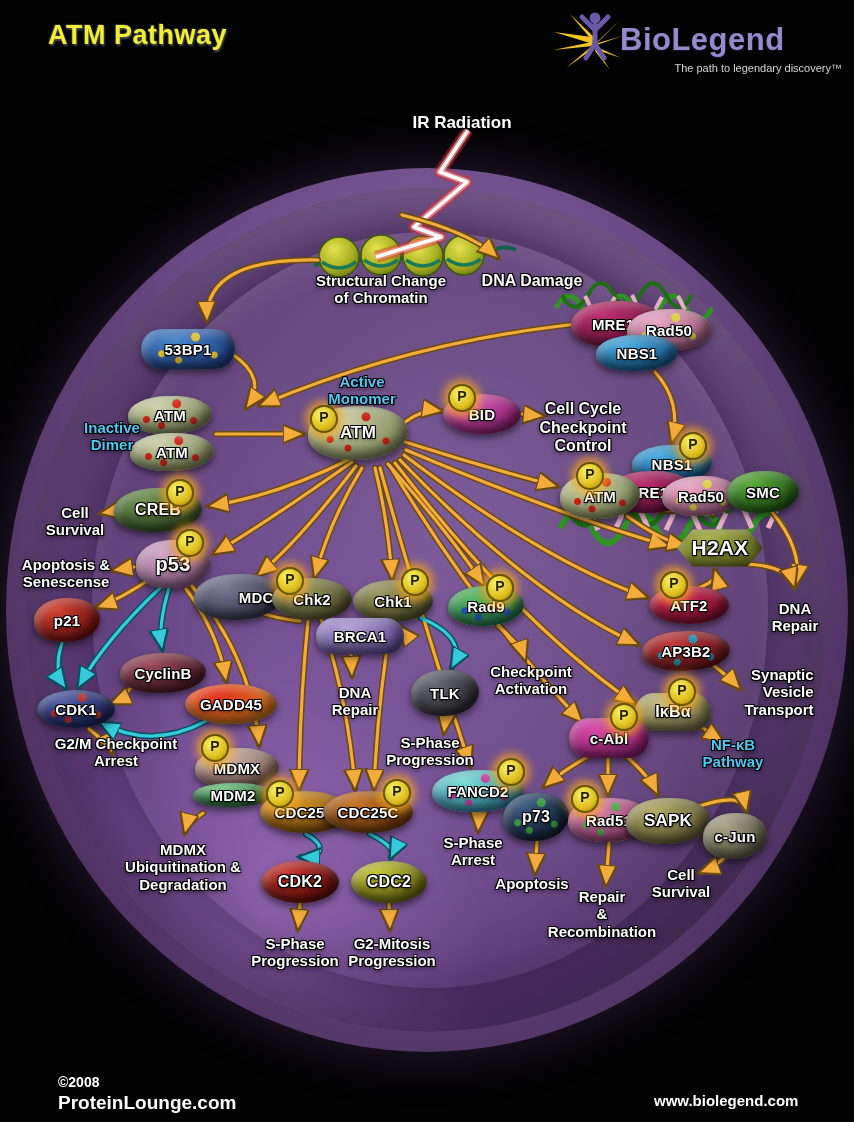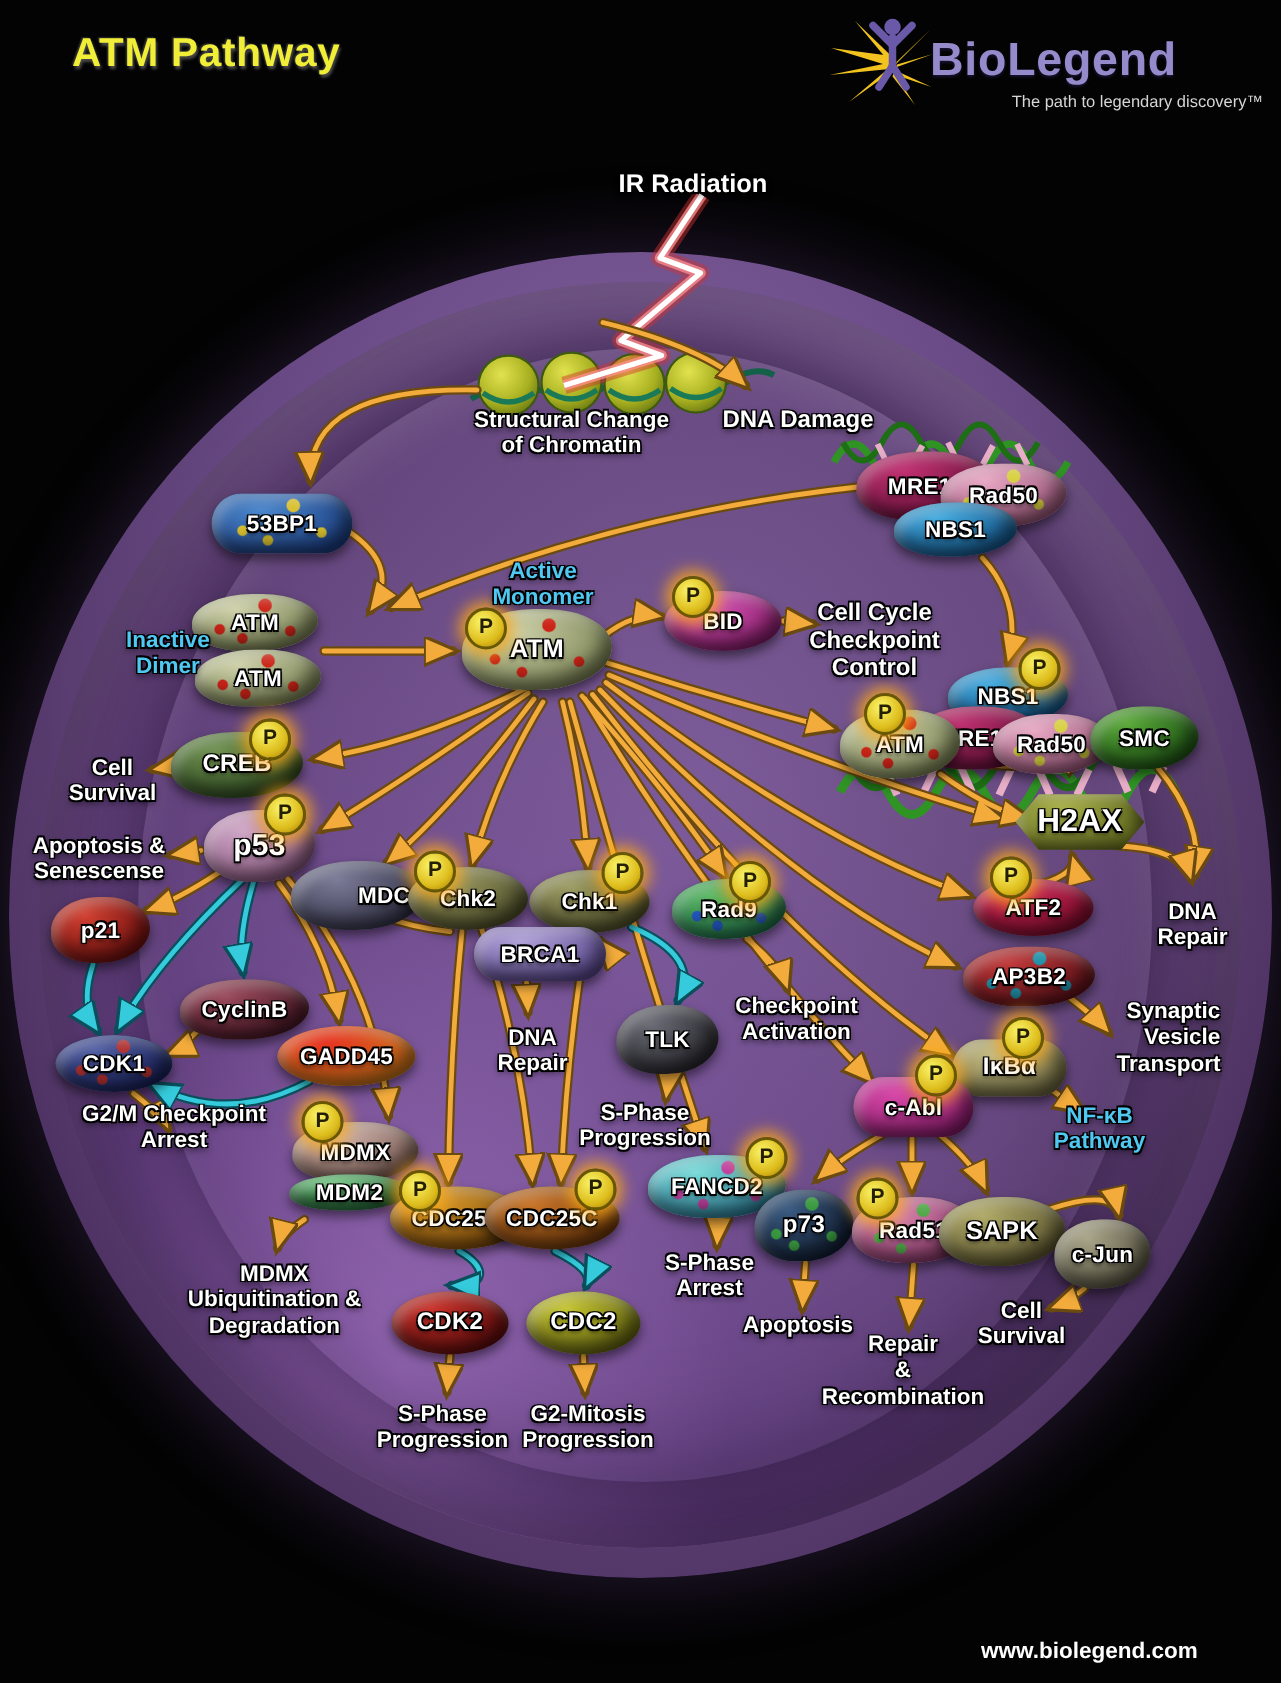--- a/index.html
+++ b/index.html
@@ -482,15 +482,19 @@
         <path d="M43,24 L30,11"></path>
         <path d="M43,24 L56,11"></path>
         <path d="M43,38 L34,52"></path>
         <path d="M43,38 L52,52"></path>
       </g>
     </svg>
     <div id="brand">BioLegend</div>
     <div id="tagline">The path to legendary discovery™</div>
   </div>
 
+  <div id="footer-left">
+    <div id="copyright">©2008</div>
+    <div id="site">ProteinLounge.com</div>
+  </div>
   <div id="footer-url">www.biolegend.com</div>
 
 </div>
 
 </body></html>

